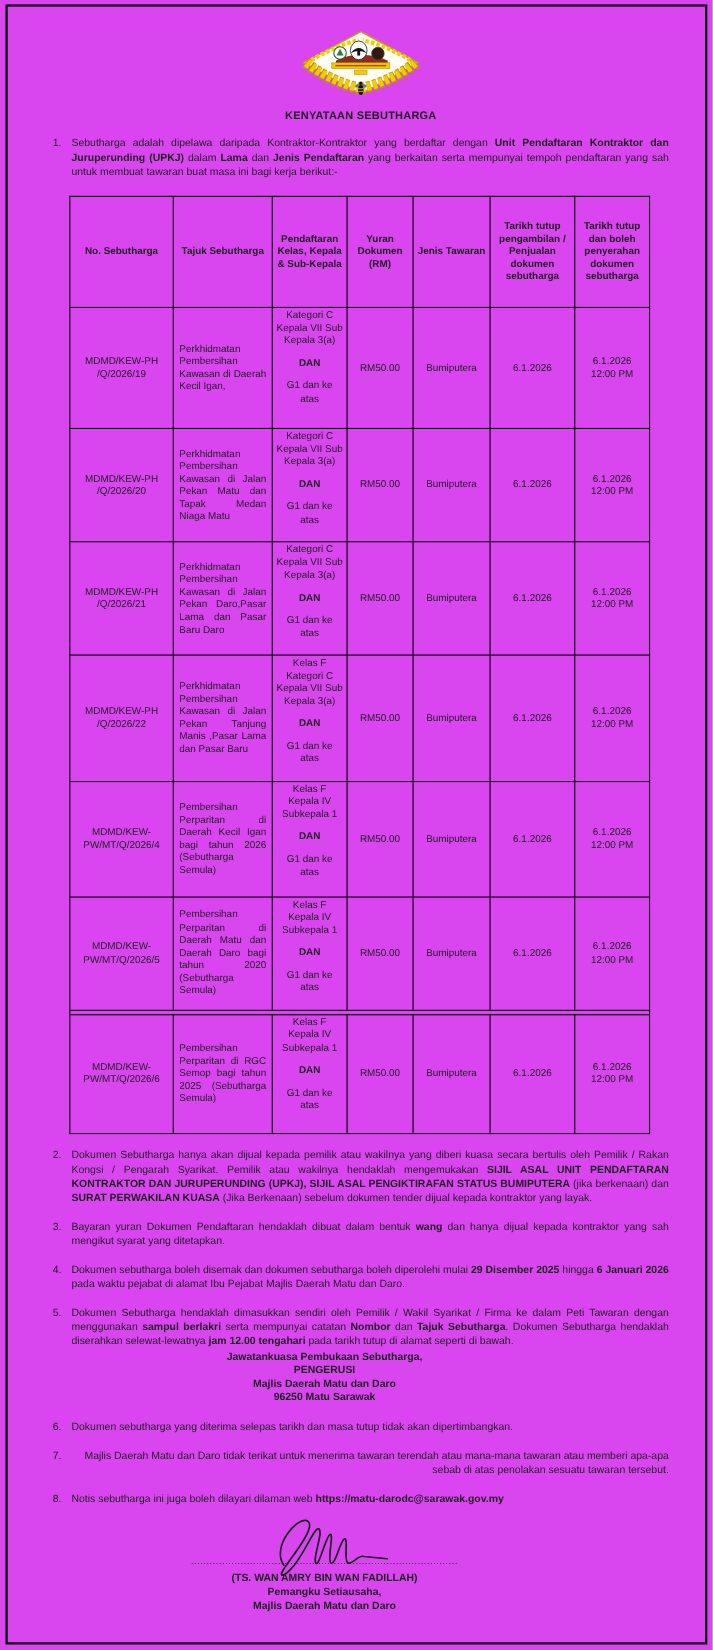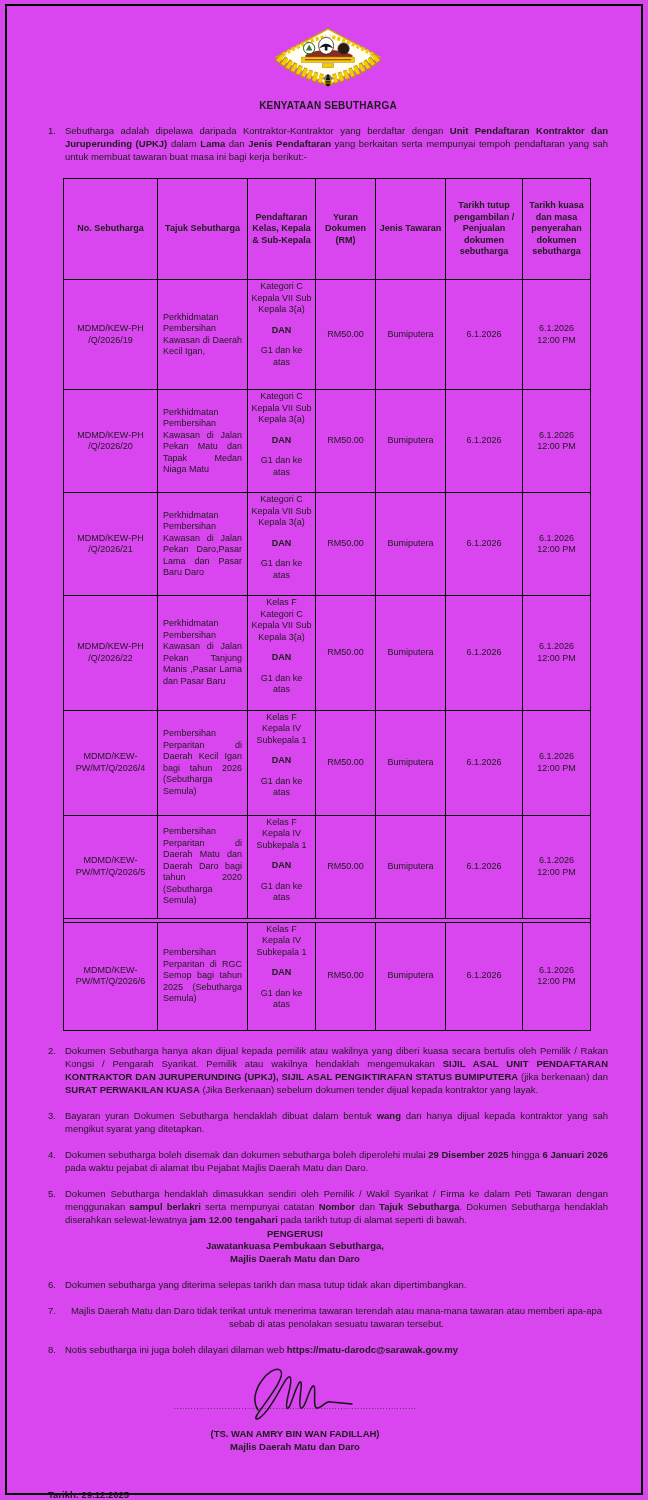--- a/index.html
+++ b/index.html
@@ -7,21 +7,21 @@
     position:relative;width:648px;height:1500px;background:#d946ef;
     font-family:"Liberation Sans",sans-serif;color:#1c1c1c;overflow:hidden;
   }
   .frame{position:absolute;top:4px;left:5px;right:5px;bottom:5px;border:2px solid #000;pointer-events:none;}
   .content{position:absolute;top:26px;left:48px;right:40px;}
   .logo-wrap{width:116px;margin:0 auto;height:66px;}
   .doc-title{text-align:center;font-weight:bold;font-size:10px;letter-spacing:.2px;margin-top:8px;}
   .item{display:flex;margin-top:13px;font-size:9.5px;line-height:13px;}
   .item .num{width:17px;flex:none;}
   .item .txt{flex:1;text-align:justify;}
-  .item.no-justify .txt{text-align:center;}
+  .item.no-justify .txt{text-align:right;}
   b{font-weight:bold;}
 
   table.tender{
     border-collapse:collapse;table-layout:fixed;width:527px;
     margin:15px 0 0 15px;font-size:9px;line-height:11.5px;
   }
   .tender th,.tender td{border:1px solid #000;padding:14px 3px;text-align:center;vertical-align:middle;overflow:hidden;}
   .tender th{font-weight:bold;height:72px;}
   .tender td.c-no{white-space:pre-line;}
   .tender td.c-tajuk{text-align:justify;padding:3px 5px;vertical-align:middle;}
@@ -29,21 +29,21 @@
   .tender .c-reg .dan{font-weight:bold;margin:9px 0;}
   .tender td.c-date2 .t2{}
   .tender tr.spacer td{border-top:1px solid #000;border-bottom:1px solid #000;height:3px;padding:0;}
 
   .center-block{width:460px;margin-left:17px;text-align:center;font-weight:bold;font-size:9.5px;line-height:12.5px;margin-top:2px;}
   .center-block div{white-space:nowrap;}
 
   .sig-block{width:460px;margin-left:17px;text-align:center;margin-top:2px;}
   .sig-svg{display:block;margin:0 auto -17px;}
   .sig-dots{font-size:8px;letter-spacing:.6px;line-height:8px;white-space:nowrap;overflow:hidden;color:#1c1c1c;}
-  .sig-name{font-weight:bold;font-size:9.5px;line-height:13px;margin-top:16px;}
+  .sig-name{font-weight:bold;font-size:9.5px;line-height:13px;margin-top:4px;}
   .sig-line{font-weight:bold;font-size:9.5px;line-height:13px;}
   .footer-date{font-weight:bold;font-size:9.5px;margin-top:36px;}
 </style>
 </head>
 <body>
 
 <div class="page">
   <div class="frame"></div>
   <div class="content">
 
@@ -93,21 +93,21 @@
           <col style="width:68px">
       </colgroup>
       <thead>
         <tr>
           <th>No. Sebutharga</th>
           <th>Tajuk Sebutharga</th>
           <th>Pendaftaran Kelas, Kepala &amp; Sub-Kepala</th>
           <th>Yuran Dokumen (RM)</th>
           <th>Jenis Tawaran</th>
           <th>Tarikh tutup pengambilan / Penjualan dokumen sebutharga</th>
-          <th>Tarikh kuasa dan masa penyerahan dokumen sebutharga</th>
+          <th>Tarikh tutup dan boleh penyerahan dokumen sebutharga</th>
         </tr>
       </thead>
       <tbody>
           <tr style="height: 110px;">
         <td class="c-no">MDMD/KEW-PH
 /Q/2026/19</td>
         <td class="c-tajuk">Perkhidmatan Pembersihan Kawasan di Daerah Kecil Igan,</td>
         <td class="c-reg">
           <div>Kategori C Kepala VII Sub Kepala 3(a)</div>
           <div class="dan">DAN</div>
@@ -229,37 +229,38 @@
         </tbody>
     </table>
 
     <div class="item">
       <span class="num">2.</span>
       <div class="txt"><span>Dokumen Sebutharga hanya akan dijual kepada pemilik atau wakilnya yang diberi kuasa secara bertulis oleh Pemilik / Rakan Kongsi / Pengarah Syarikat. Pemilik atau wakilnya hendaklah mengemukakan </span><b>SIJIL ASAL UNIT PENDAFTARAN KONTRAKTOR DAN JURUPERUNDING (UPKJ), SIJIL ASAL PENGIKTIRAFAN STATUS BUMIPUTERA</b><span> (jika berkenaan) dan </span><b>SURAT PERWAKILAN KUASA</b><span> (Jika Berkenaan) sebelum dokumen tender dijual kepada kontraktor yang layak.</span></div>
     </div>
 
     <div class="item">
       <span class="num">3.</span>
-      <div class="txt"><span>Bayaran yuran Dokumen Sebutharga hendaklah dibuat dalam bentuk </span><b>wang</b><span> dan hanya dijual kepada kontraktor yang sah mengikut syarat yang ditetapkan.</span></div>
+      <div class="txt"><span>Bayaran yuran Dokumen Pendaftaran hendaklah dibuat dalam bentuk </span><b>wang</b><span> dan hanya dijual kepada kontraktor yang sah mengikut syarat yang ditetapkan.</span></div>
     </div>
 
     <div class="item">
       <span class="num">4.</span>
       <div class="txt"><span>Dokumen sebutharga boleh disemak dan dokumen sebutharga boleh diperolehi mulai </span><b>29 Disember 2025</b><span> hingga </span><b>6 Januari 2026</b><span> pada waktu pejabat di alamat Ibu Pejabat Majlis Daerah Matu dan Daro.</span></div>
     </div>
 
     <div class="item">
       <span class="num">5.</span>
       <div class="txt"><span>Dokumen Sebutharga hendaklah dimasukkan sendiri oleh Pemilik / Wakil Syarikat / Firma ke dalam Peti Tawaran dengan menggunakan </span><b>sampul berlakri</b><span> serta mempunyai catatan </span><b>Nombor</b><span> dan </span><b>Tajuk Sebutharga</b><span>. Dokumen Sebutharga hendaklah diserahkan selewat-lewatnya </span><b>jam 12.00 tengahari</b><span> pada tarikh tutup di alamat seperti di bawah.</span></div>
     </div>
 
     <div class="center-block">
+      <div>Jawatankuasa Pembukaan Sebutharga,</div>
       <div>PENGERUSI</div>
-      <div>Jawatankuasa Pembukaan Sebutharga,</div>
       <div>Majlis Daerah Matu dan Daro</div>
+      <div>96250 Matu Sarawak</div>
     </div>
 
     <div class="item">
       <span class="num">6.</span>
       <div class="txt"><span>Dokumen sebutharga yang diterima selepas tarikh dan masa tutup tidak akan dipertimbangkan.</span></div>
     </div>
 
     <div class="item no-justify">
       <span class="num">7.</span>
       <div class="txt"><span>Majlis Daerah Matu dan Daro tidak terikat untuk menerima tawaran terendah atau mana-mana tawaran atau memberi apa-apa sebab di atas penolakan sesuatu tawaran tersebut.</span></div>
@@ -269,19 +270,20 @@
       <span class="num">8.</span>
       <div class="txt"><span>Notis sebutharga ini juga boleh dilayari dilaman web </span><b>https://matu-darodc@sarawak.gov.my</b></div>
     </div>
 
     <div class="sig-block">
       <svg class="sig-svg" width="150" height="62" viewBox="0 0 150 62">
         <path d="M38,52 C26,34 52,6 60,12 C68,18 42,48 37,57 C34,62 37,63 44,56 C56,44 66,16 70,19 C74,22 64,46 67,50 C70,54 76,26 80,24 C84,22 77,48 81,50 C85,52 89,30 93,28 C97,26 92,50 97,50 C102,50 106,42 111,44 L132,46" fill="none" stroke="#161616" stroke-width="1.5" stroke-linecap="round"></path>
       </svg>
       <div class="sig-dots">......................................................................................</div>
       <div class="sig-name">(TS. WAN AMRY BIN WAN FADILLAH)</div>
+      <div class="sig-line">Pemangku Setiausaha,</div>
       <div class="sig-line">Majlis Daerah Matu dan Daro</div>
     </div>
 
     <div class="footer-date">Tarikh: 29.12.2025</div>
 
   </div>
 </div>
 
 </body></html>

